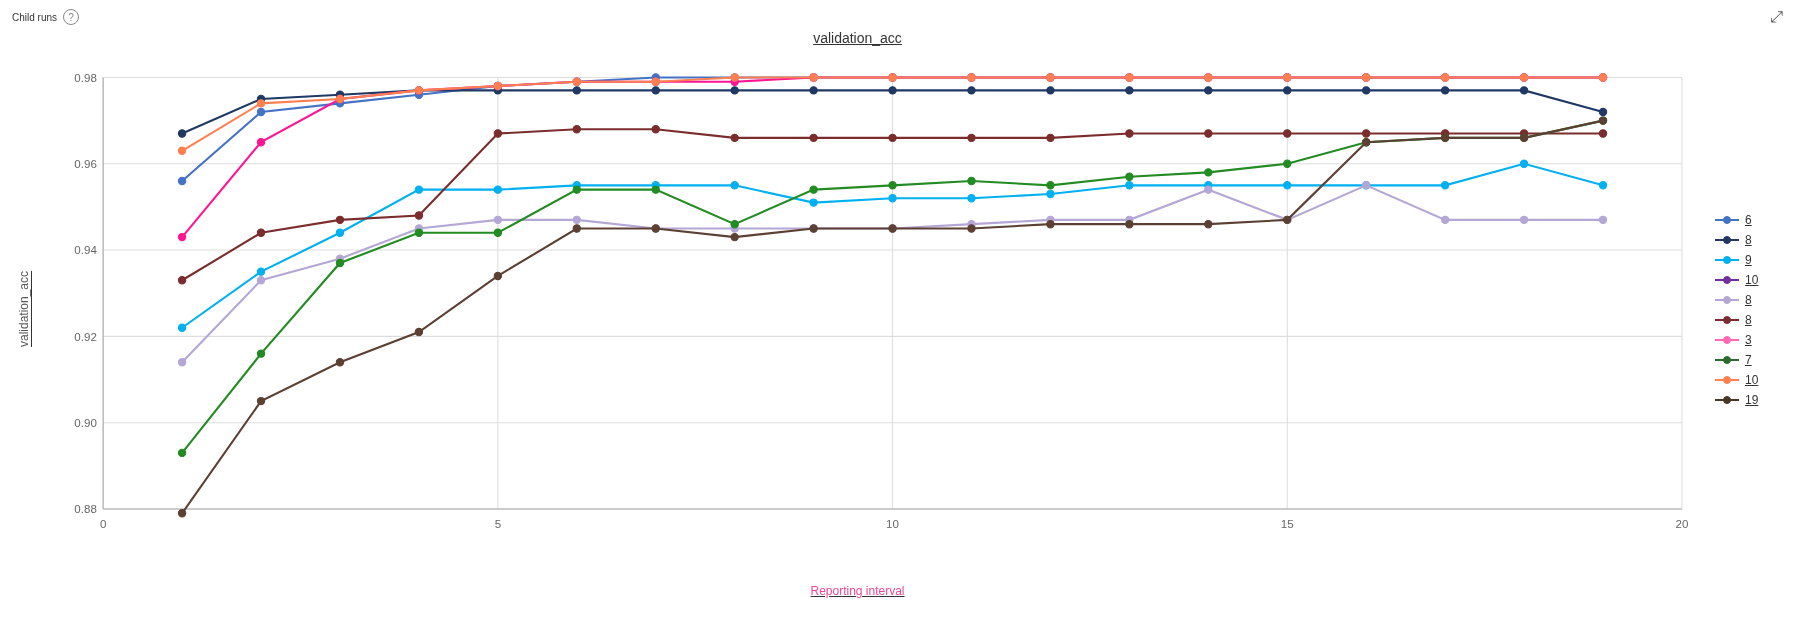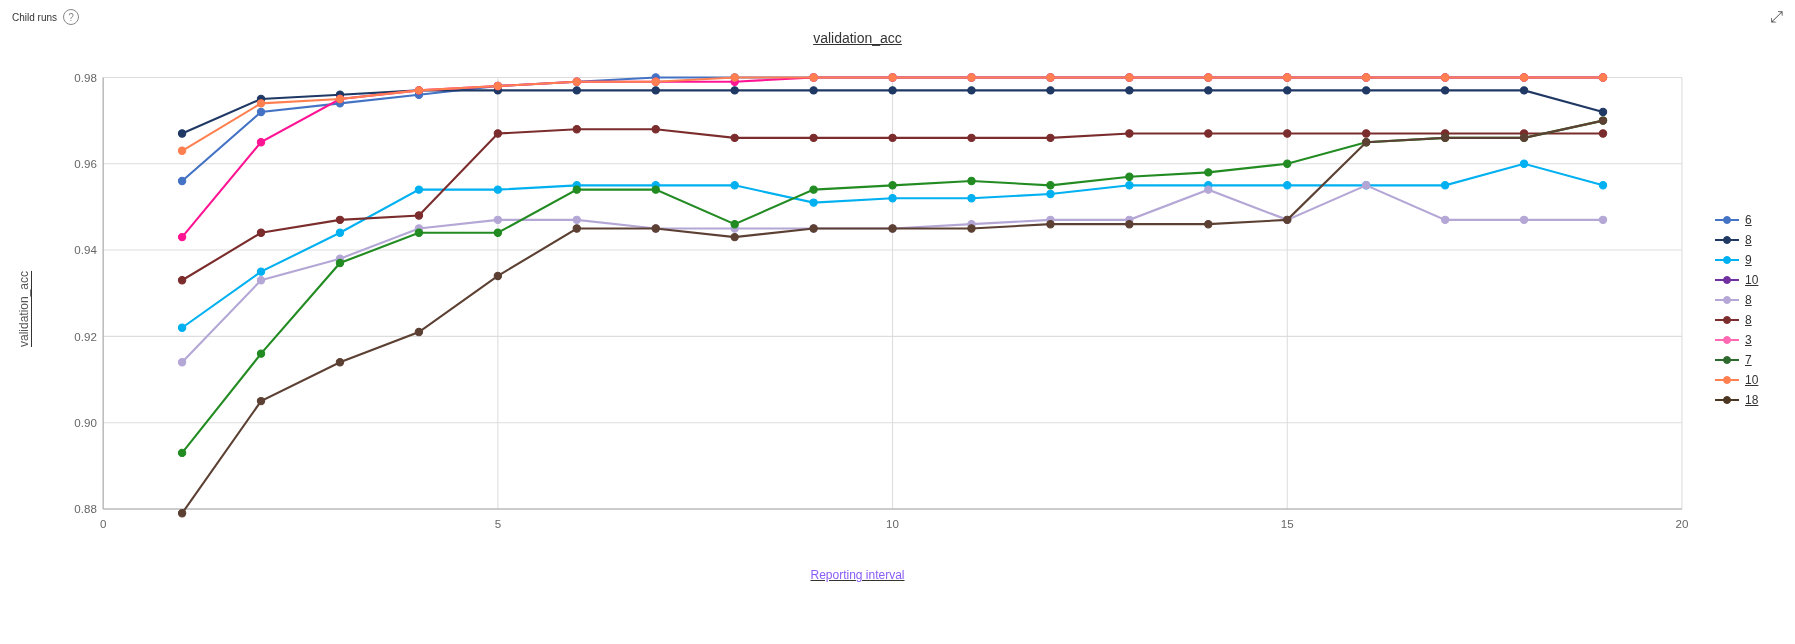--- a/index.html
+++ b/index.html
@@ -86,22 +86,22 @@
       flex: 1;
       position: relative;
     }
     svg.main-chart {
       width: 100%;
       height: 100%;
     }
     .x-axis-label {
       text-align: center;
       font-size: 12px;
-      color: #8b5cf6;
-      margin-top: 4px;
+      color: #ec4899;
+      margin-top: 20px;
     }
     .legend {
       width: 80px;
       display: flex;
       flex-direction: column;
       justify-content: center;
       gap: 6px;
       padding-left: 12px;
     }
     .legend-item {
@@ -402,17 +402,17 @@
       <line x1="0" y1="5" x2="24" y2="5" stroke="#FF7F50" stroke-width="2"></line>
       <circle cx="12" cy="5" r="3.5" fill="#FF7F50" stroke="#FF7F50"></circle>
     </svg>
     <span>10</span>
   </div>
         <div class="legend-item">
     <svg width="24" height="10">
       <line x1="0" y1="5" x2="24" y2="5" stroke="#4B3621" stroke-width="2"></line>
       <circle cx="12" cy="5" r="3.5" fill="#4B3621" stroke="#4B3621"></circle>
     </svg>
-    <span>18</span>
+    <span>19</span>
   </div>
       </div>
   </div>
 </div>
 
 </body></html>

